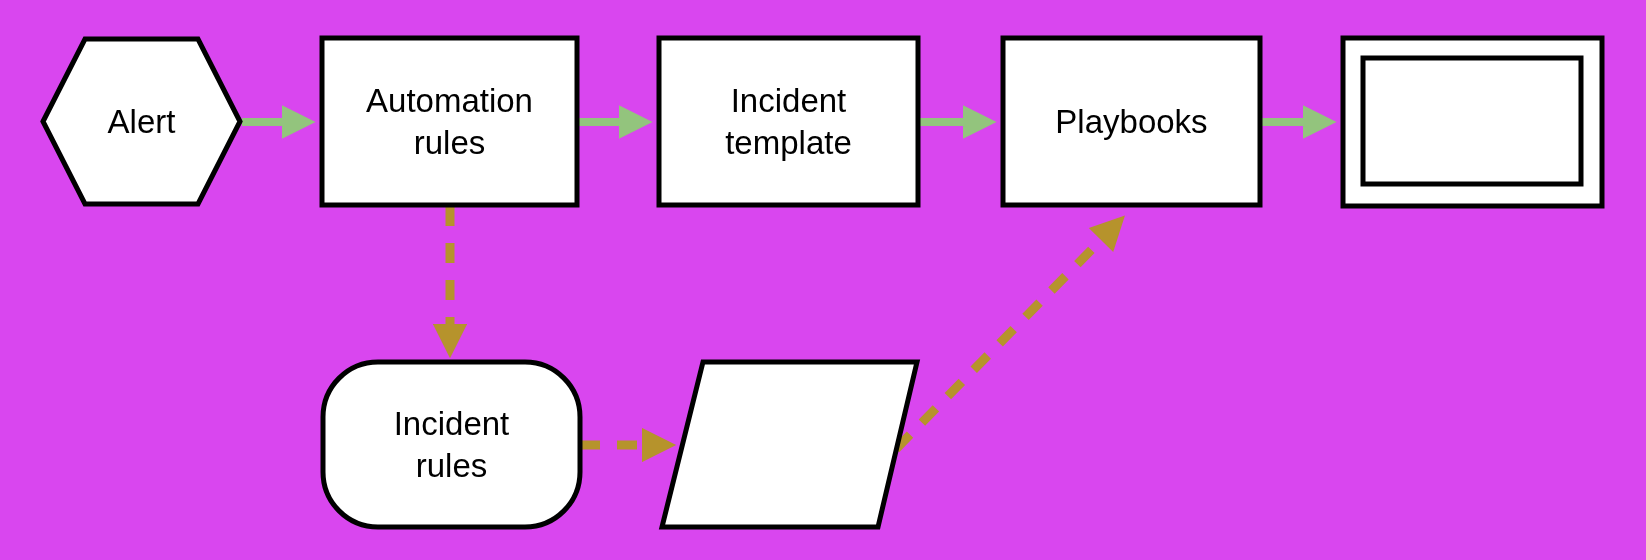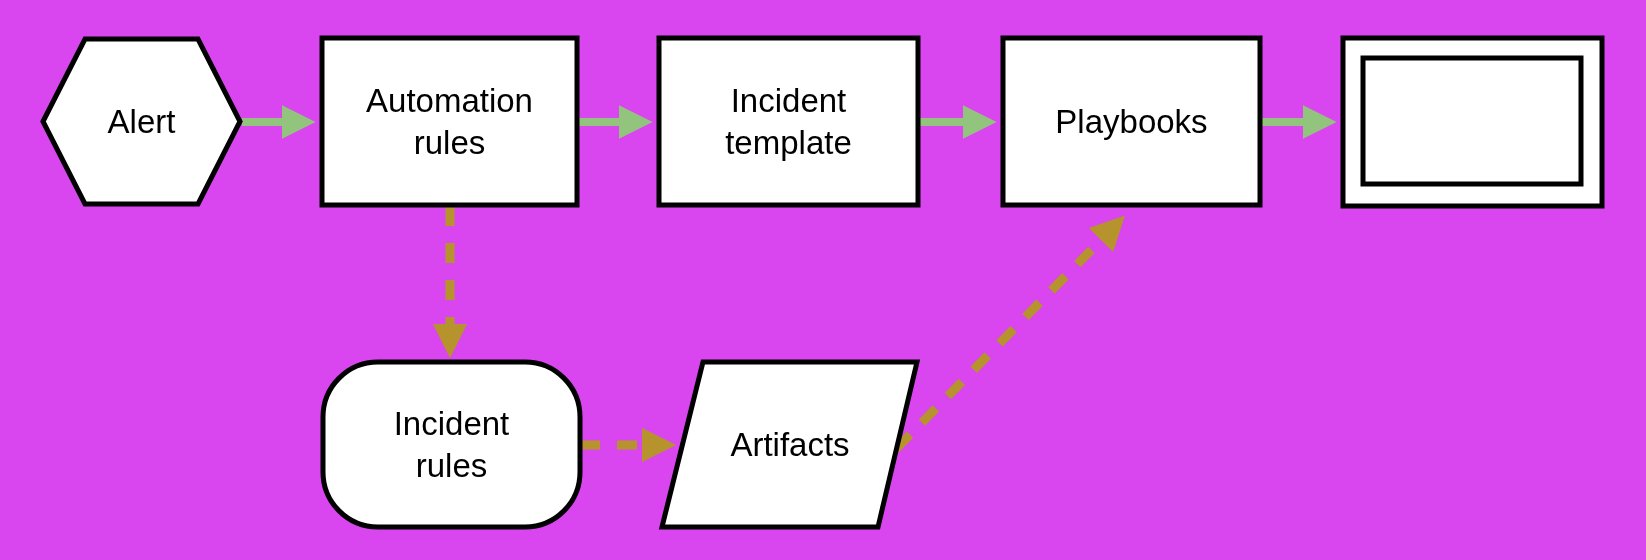--- a/index.html
+++ b/index.html
@@ -110,18 +110,15 @@
 
   <div class="node-label" style="left:1003px; top:38px; width:257px; height:167px;">
     <span>Playbooks</span>
   </div>
 
 
   <div class="node-label" style="left:323px; top:362px; width:257px; height:165px;">
     <span style="width:140px;">Incident rules</span>
   </div>
 
-  <div class="node-label" style="left:680px; top:362px; width:220px; height:165px;">
-    <span>Artifacts</span>
-  </div>
 
 
 </div>
 
 </body></html>

